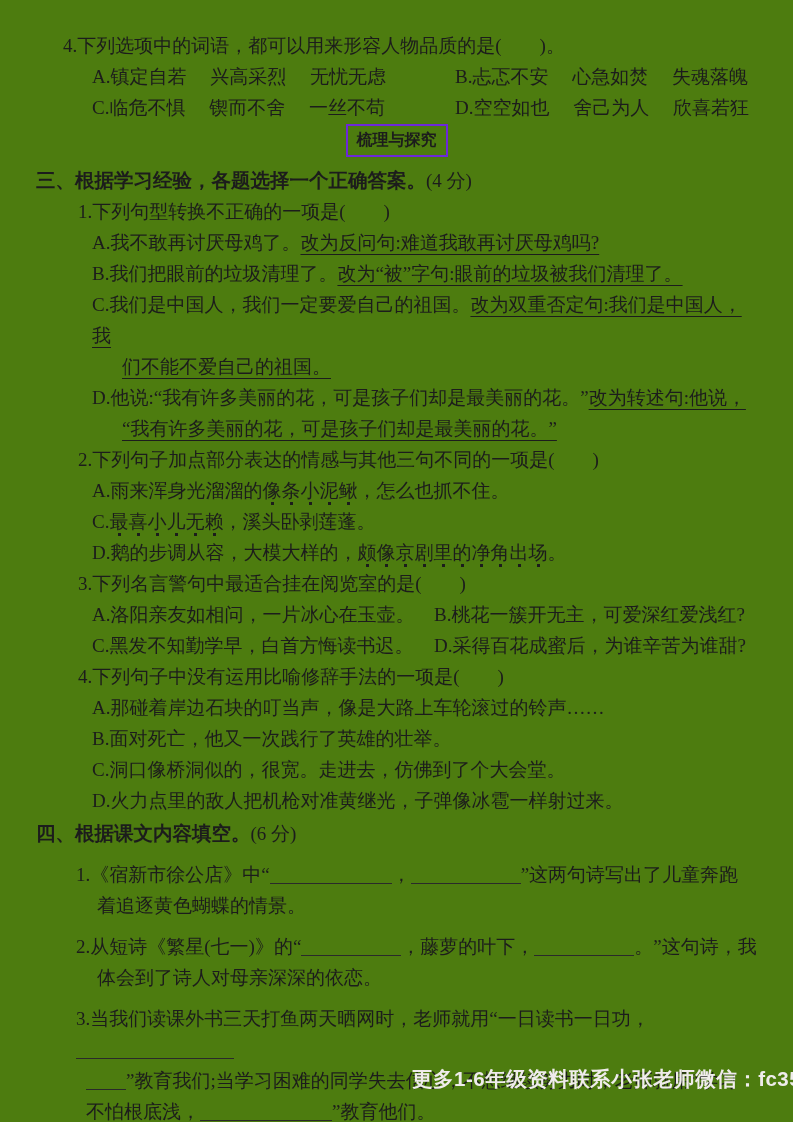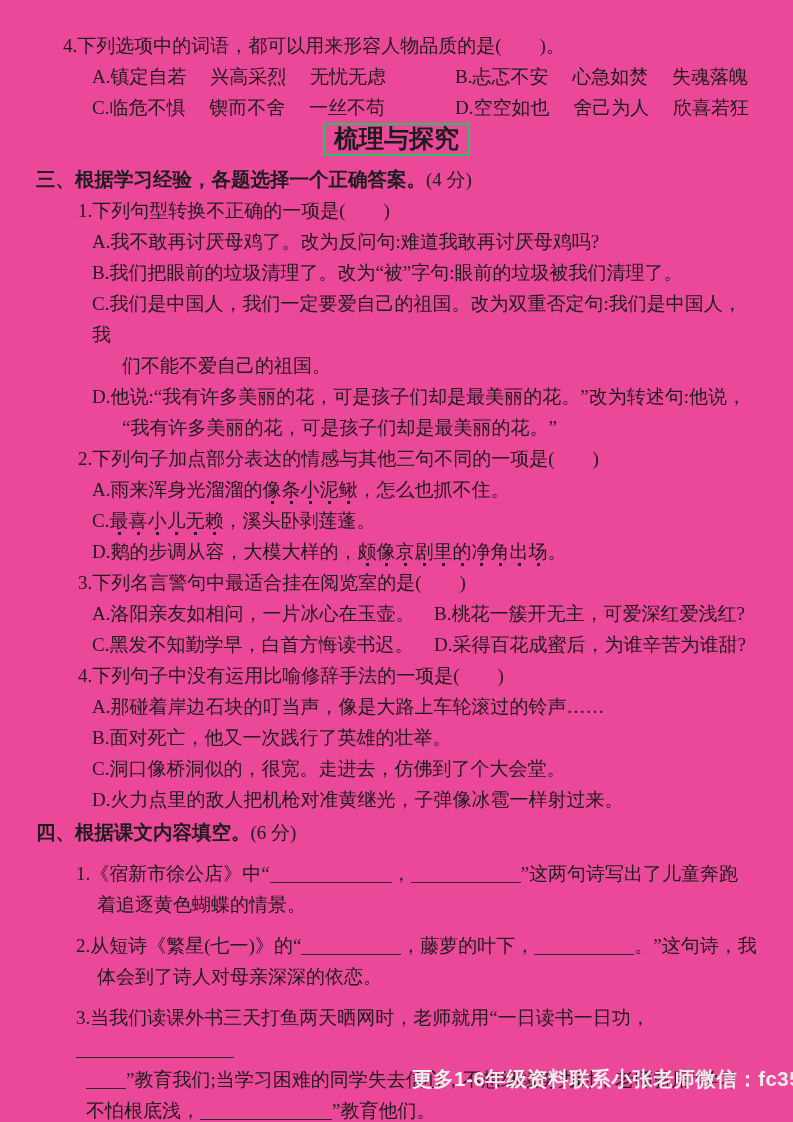--- a/index.html
+++ b/index.html
@@ -1,60 +1,61 @@
 <!DOCTYPE html>
 <html><head>
 <meta charset="utf-8">
 <style>
   html,body { margin:0; padding:0; background:#e8e8e8; }
   .page {
     position: relative;
     width: 793px;
     height: 1122px;
     margin: 0 auto;
-    background: #ec4899;
+    background: #4d7c0f;
     box-sizing: border-box;
     padding: 30px 36px 0 36px;
     overflow: hidden;
     font-family: "Liberation Serif", "DejaVu Serif", serif;
     font-size: 19px;
     line-height: 31px;
     color: #1c1c1c;
   }
   .ml27 { margin-left: 27px; }
   .ml40 { margin-left: 40px; margin-top: 10px; }
   .ml42 { margin-left: 42px; }
   .ml56 { margin-left: 56px; }
   .cont30 { margin-left: 30px; }
   .cont21 { margin-left: 21px; }
   .cont10 { margin-left: 10px; }
   .cell363 { display: inline-block; width: 363px; }
   .cell342 { display: inline-block; width: 342px; }
   .banner-wrap { text-align: center; margin: 0 0 8px 0; }
   .banner {
     display: inline-block;
-    border: 2px solid #22c55e;
+    border: 2px solid #6d28d9;
     padding: 0 9px 2px 9px;
     font-family: "Liberation Sans", "DejaVu Sans", sans-serif;
     font-weight: bold;
-    font-size: 25px;
+    font-size: 16px;
     line-height: 27px;
   }
   .sec-head {
     font-family: "Liberation Sans", "DejaVu Sans", sans-serif;
     font-weight: bold;
     font-size: 19.5px;
     margin-top: 2px;
   }
   .sec-head .score {
     font-family: "Liberation Serif", "DejaVu Serif", serif;
     font-weight: normal;
     font-size: 19px;
   }
   .u {
+    text-decoration: underline;
     text-underline-offset: 5px;
     text-decoration-thickness: 1px;
   }
   .dots {
     background-image: radial-gradient(circle, #1c1c1c 1.5px, rgba(0,0,0,0) 1.8px);
     background-size: 19px 5px;
     background-repeat: repeat-x;
     background-position: 1px 100%;
     padding-bottom: 5px;
   }

